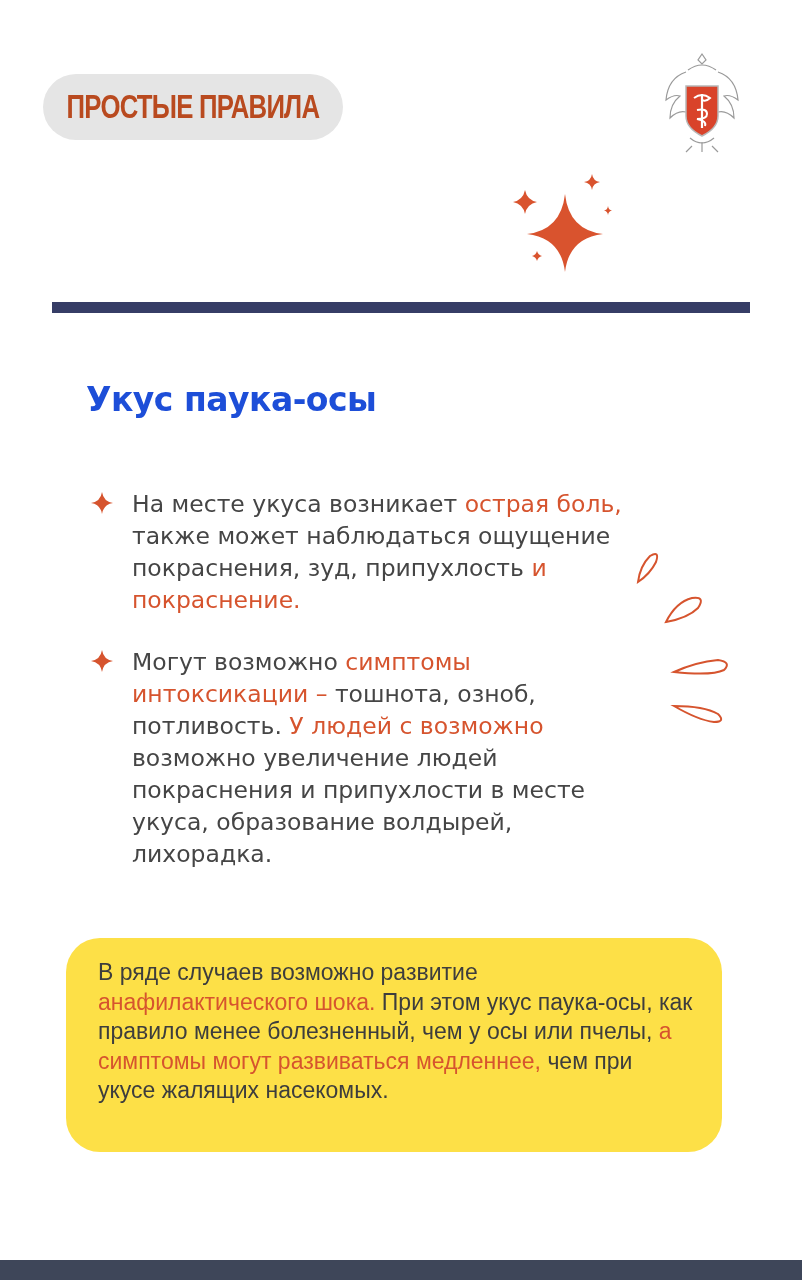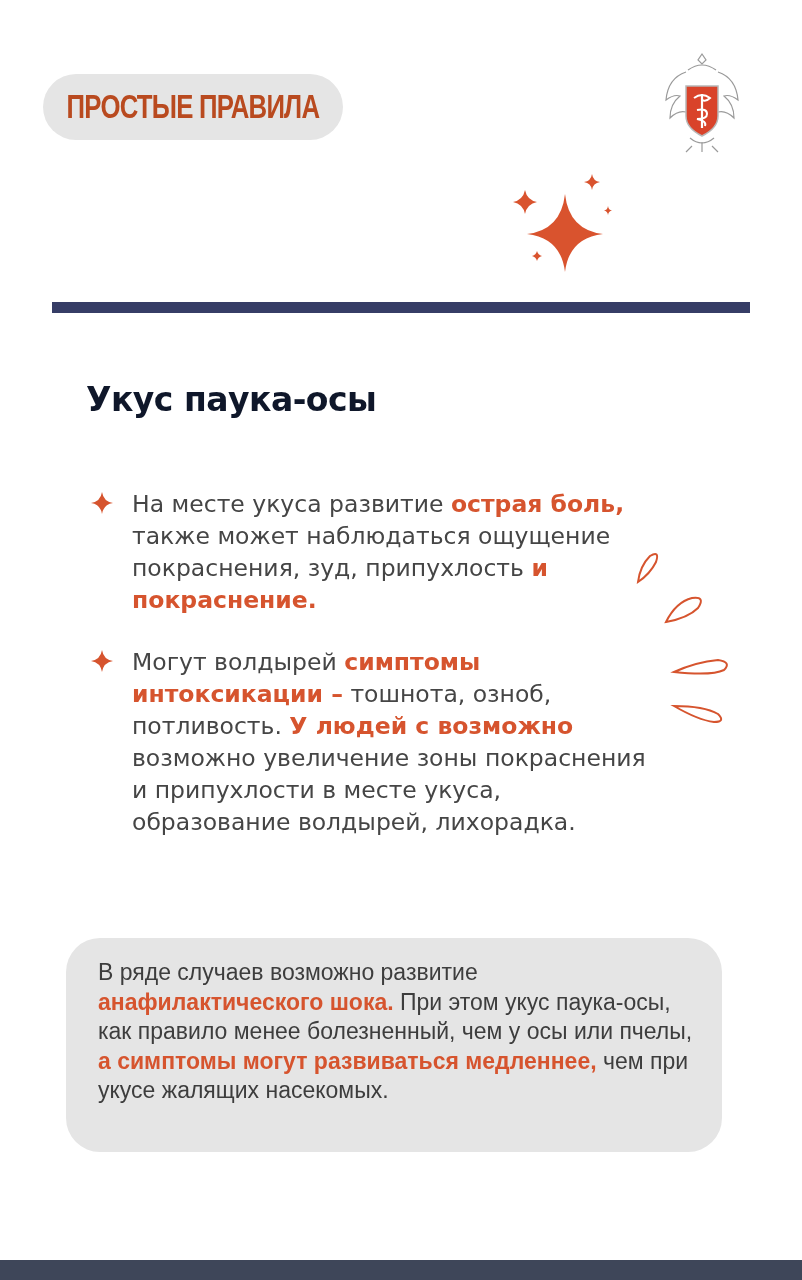--- a/index.html
+++ b/index.html
@@ -2,27 +2,27 @@
 <html><head>
 <meta charset="utf-8">
 <style>
   html,body{margin:0;padding:0;}
   body{width:802px;height:1280px;background:#ffffff;position:relative;overflow:hidden;font-family:"DejaVu Sans","Liberation Sans",sans-serif;}
   .badge{position:absolute;left:43px;top:74px;width:300px;height:66px;border-radius:33px;background:#e5e5e5;display:flex;align-items:center;justify-content:center;}
   .badge span{font-family:"Liberation Sans",sans-serif;font-weight:bold;font-size:33px;color:#b94a1f;letter-spacing:-1px;transform:scaleX(0.78);display:inline-block;white-space:nowrap;}
   .emblem{position:absolute;left:664px;top:50px;width:76px;height:108px;}
   .sparkles{position:absolute;left:505px;top:168px;width:130px;height:110px;}
   .rule{position:absolute;left:52px;top:302px;width:698px;height:11px;background:#363d66;}
-  .title{position:absolute;left:86px;top:380px;font-family:"DejaVu Sans",sans-serif;font-weight:bold;font-size:33px;color:#0f172a;letter-spacing:-0.5px;}
+  .title{position:absolute;left:86px;top:380px;font-family:"DejaVu Sans",sans-serif;font-weight:bold;font-size:33px;color:#1d4ed8;letter-spacing:-0.5px;}
   .bullets{position:absolute;left:90px;top:488px;width:560px;}
   .bullet{position:relative;padding-left:42px;font-size:23.5px;line-height:32px;color:#454545;margin-bottom:30px;}
   .bullet .mark{position:absolute;left:0;top:3px;width:24px;height:24px;}
-  .hl{color:#d6542e;font-weight:bold;}
+  .hl{color:#d6542e;font-weight:normal;}
   .petals{position:absolute;left:634px;top:546px;width:110px;height:190px;}
-  .note{position:absolute;left:66px;top:938px;width:656px;height:214px;border-radius:34px;background:#e5e5e5;box-sizing:border-box;padding:20px 28px 0 32px;}
+  .note{position:absolute;left:66px;top:938px;width:656px;height:214px;border-radius:34px;background:#fde047;box-sizing:border-box;padding:20px 28px 0 32px;}
   .note p{margin:0;font-family:"Liberation Sans",sans-serif;font-size:23px;line-height:29.5px;color:#3d3d3d;}
   .footer{position:absolute;left:0;top:1260px;width:802px;height:20px;background:#3e4659;}
 </style>
 </head>
 <body>
 
 <div class="badge">
   <span>ПРОСТЫЕ ПРАВИЛА</span>
 </div>
 
@@ -53,27 +53,27 @@
 
 <div class="rule"></div>
 
 <h1 class="title" style="margin:0;">Укус паука-осы</h1>
 
 <div class="bullets">
   <div class="bullet">
     <svg class="mark" viewBox="0 0 24 24">
         <path d="M12 1 Q13.5 10.5 23 12 Q13.5 13.5 12 23 Q10.5 13.5 1 12 Q10.5 10.5 12 1Z" fill="#d6542e"></path>
       </svg>
-    <span>На месте укуса развитие </span><span class="hl">острая боль,</span><span> также может наблюдаться ощущение покраснения, зуд, припухлость </span><span class="hl">и покраснение.</span>
+    <span>На месте укуса возникает </span><span class="hl">острая боль,</span><span> также может наблюдаться ощущение покраснения, зуд, припухлость </span><span class="hl">и покраснение.</span>
   </div>
   <div class="bullet">
     <svg class="mark" viewBox="0 0 24 24">
         <path d="M12 1 Q13.5 10.5 23 12 Q13.5 13.5 12 23 Q10.5 13.5 1 12 Q10.5 10.5 12 1Z" fill="#d6542e"></path>
       </svg>
-    <span>Могут волдырей </span><span class="hl">симптомы интоксикации –</span><span> тошнота, озноб, потливость. </span><span class="hl">У людей с возможно</span><span> возможно увеличение зоны покраснения и припухлости в месте укуса, образование волдырей, лихорадка.</span>
+    <span>Могут возможно </span><span class="hl">симптомы интоксикации –</span><span> тошнота, озноб, потливость. </span><span class="hl">У людей с возможно</span><span> возможно увеличение людей покраснения и припухлости в месте укуса, образование волдырей, лихорадка.</span>
   </div>
 </div>
 
 <svg class="petals" viewBox="0 0 110 190">
   <g fill="none" stroke="#d6542e" stroke-width="2">
     <path d="M4 36 Q6 20 16 10 Q26 4 22 16 Q16 28 4 36Z"></path>
     <path d="M32 76 Q42 56 58 52 Q72 50 64 62 Q54 72 32 76Z"></path>
     <path d="M40 126 Q62 116 84 114 Q98 116 90 124 Q78 130 40 126Z"></path>
     <path d="M40 160 Q70 160 84 168 Q92 176 80 176 Q64 174 40 160Z"></path>
   </g>

